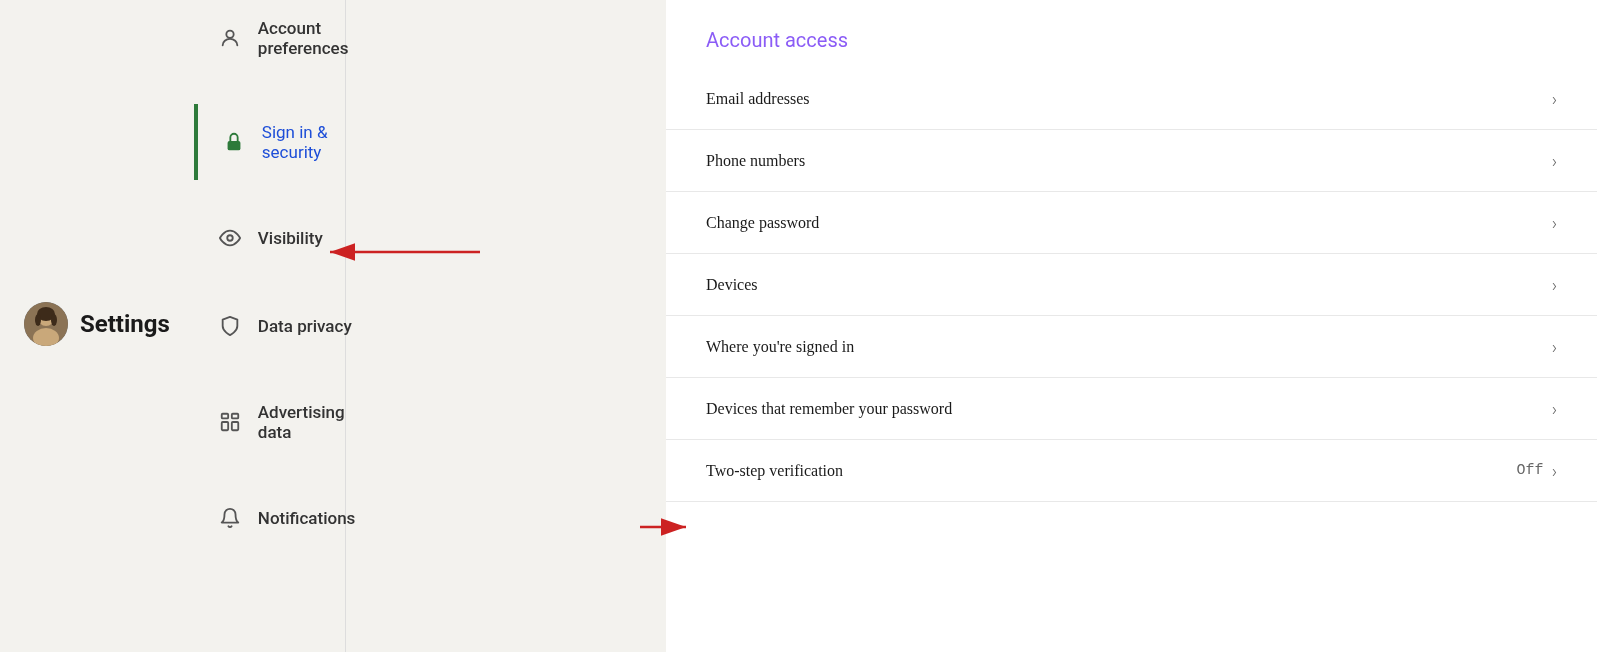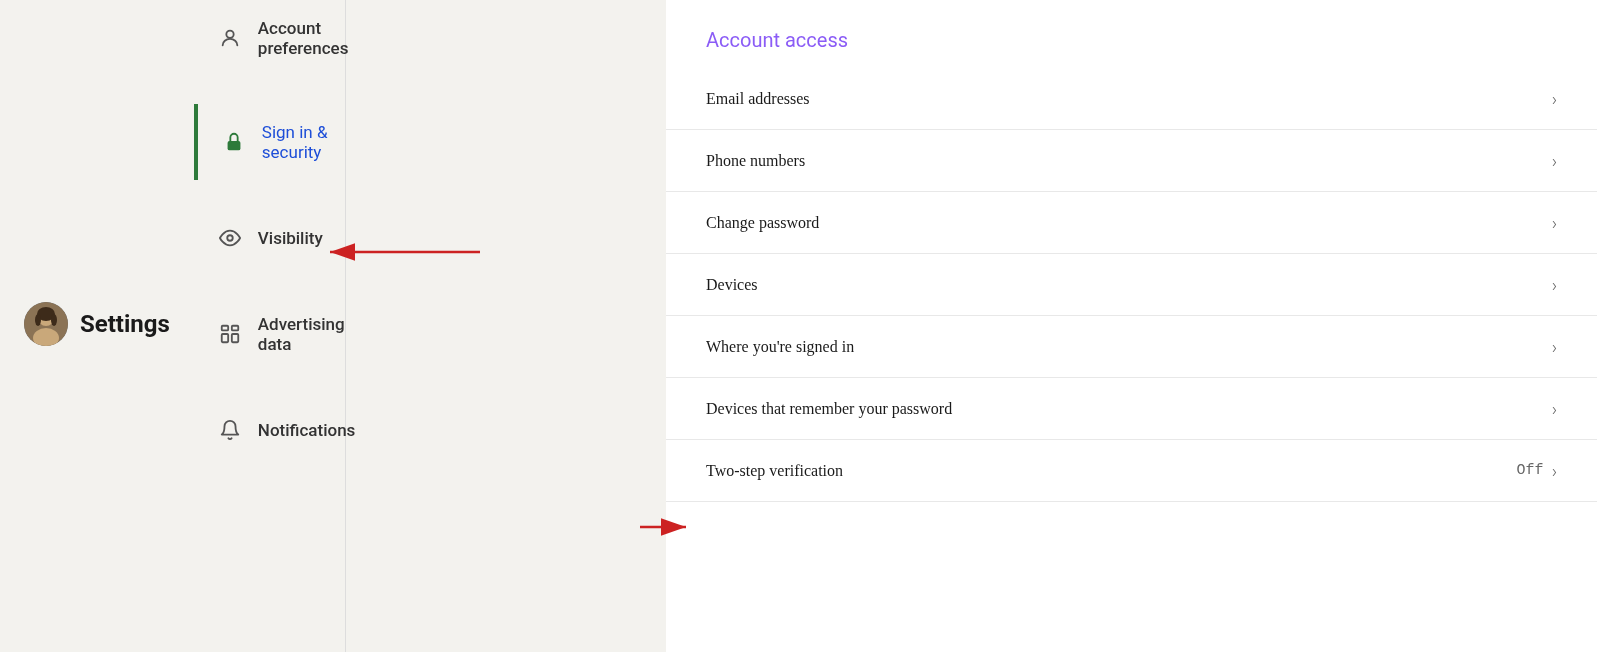--- a/index.html
+++ b/index.html
@@ -214,20 +214,28 @@
       <a class="nav-item">
         <span class="nav-icon">
           <svg width="22" height="22" viewBox="0 0 24 24" fill="none" stroke="currentColor" stroke-width="2" stroke-linecap="round" stroke-linejoin="round">
             <path d="M1 12s4-8 11-8 11 8 11 8-4 8-11 8-11-8-11-8z"></path>
             <circle cx="12" cy="12" r="3"></circle>
           </svg>
         </span>
         <span class="nav-label">Visibility</span>
       </a>
 
+      <a class="nav-item">
+        <span class="nav-icon">
+          <svg width="22" height="22" viewBox="0 0 24 24" fill="none" stroke="currentColor" stroke-width="2" stroke-linecap="round" stroke-linejoin="round">
+            <path d="M12 22s8-4 8-10V5l-8-3-8 3v7c0 6 8 10 8 10z"></path>
+          </svg>
+        </span>
+        <span class="nav-label">Data privacy</span>
+      </a>
 
       <a class="nav-item">
         <span class="nav-icon">
           <svg width="22" height="22" viewBox="0 0 24 24" fill="none" stroke="currentColor" stroke-width="2">
             <rect x="3" y="3" width="7" height="5" rx="1"></rect>
             <rect x="14" y="3" width="7" height="5" rx="1"></rect>
             <rect x="3" y="12" width="7" height="9" rx="1"></rect>
             <rect x="14" y="12" width="7" height="9" rx="1"></rect>
           </svg>
         </span>

